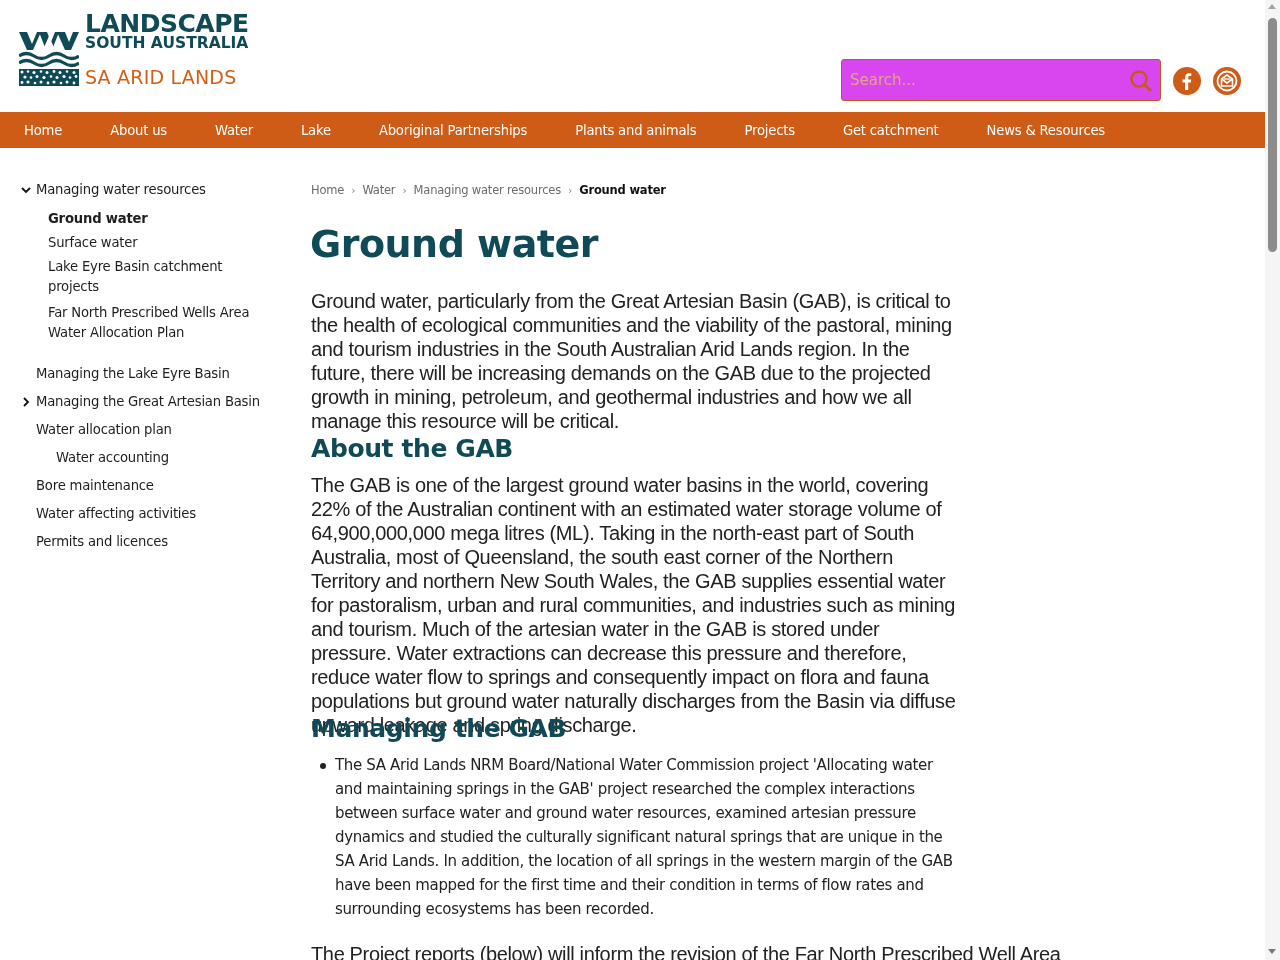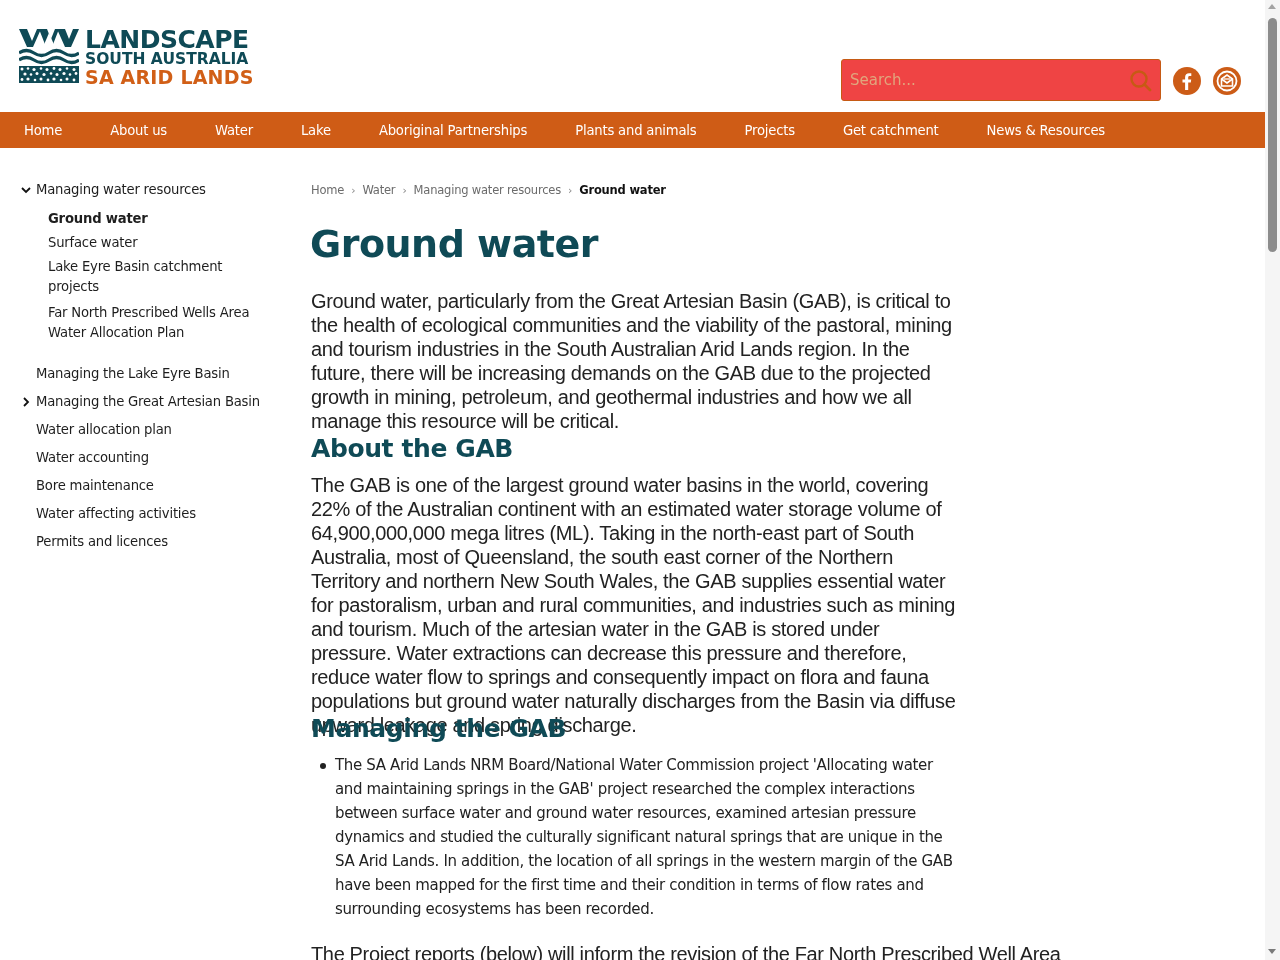--- a/index.html
+++ b/index.html
@@ -1,28 +1,28 @@
 <!DOCTYPE html>
 <html><head>
   <meta charset="utf-8">
   <style>
     * { box-sizing: border-box; margin: 0; padding: 0; }
     html, body { width: 1280px; height: 960px; overflow: hidden; background: #ffffff; }
     body { font-family: "Liberation Sans", "DejaVu Sans", sans-serif; color: #222; position: relative; }
 
     
     .header { position: absolute; left: 0; top: 0; width: 1265px; height: 112px; background: #fff; }
-    .logo { position: absolute; left: 19px; top: 27px; width: 245px; height: 60px; display: flex; align-items: flex-start; }
+    .logo { position: absolute; left: 19px; top: 27px; width: 245px; height: 60px; display: flex; align-items: flex-end; }
     .logo-mark { width: 60px; height: 57px; position: relative; }
     .logo-text { margin-left: 6px; display: flex; flex-direction: column; line-height: 1; }
     .logo-line1 { font-family: "DejaVu Sans", sans-serif; font-weight: bold; font-size: 25px; color: #0f4a56; letter-spacing: -0.5px; height: 24px; }
     .logo-line2 { font-family: "DejaVu Sans", sans-serif; font-weight: bold; font-size: 15.5px; color: #0f4a56; margin-top: 1px; height: 16px; letter-spacing: 0px; }
-    .logo-line3 { font-family: "DejaVu Sans", sans-serif; font-size: 19px; color: #d15f17; margin-top: 0px; letter-spacing: 0.2px; font-weight: bold; }
-
-    .search-box { position: absolute; left: 841px; top: 59px; width: 320px; height: 42px; border: 1px solid #c65a14; border-radius: 3px; background: #ef4444; display: flex; align-items: center; }
+    .logo-line3 { font-family: "DejaVu Sans", sans-serif; font-size: 19px; color: #d15f17; margin-top: 16px; letter-spacing: 0.2px; }
+
+    .search-box { position: absolute; left: 841px; top: 59px; width: 320px; height: 42px; border: 1px solid #c65a14; border-radius: 3px; background: #d946ef; display: flex; align-items: center; }
     .search-input { border: none; outline: none; background: transparent; font-family: "DejaVu Sans", sans-serif; font-size: 15px; color: #333; padding-left: 8px; width: 270px; height: 38px; }
     .search-input::placeholder { color: #e0a67d; }
     .search-btn { position: absolute; right: 6px; top: 8px; width: 26px; height: 26px; cursor: pointer; }
 
     .social { position: absolute; top: 67px; width: 28px; height: 28px; border-radius: 50%; background: #cc5c17; display: flex; align-items: center; justify-content: center; }
     .fb { left: 1173px; }
     .mail { left: 1213px; }
 
     
     .nav { position: absolute; left: 0; top: 112px; width: 1265px; height: 36px; background: #cf5c16; display: flex; align-items: center; padding-left: 24px; }
@@ -157,21 +157,21 @@
   <span class="side-sub" style="top:63px;">Surface water</span>
   <span class="side-sub" style="top:87px; width:180px;">Lake Eyre Basin catchment projects</span>
   <span class="side-sub" style="top:133px; width:210px;">Far North Prescribed Wells Area Water Allocation Plan</span>
 
   <span class="side-item" style="top:196px;text-align:center;">Managing the Lake Eyre Basin</span>
   <svg class="chev" style="top:226px;" viewBox="0 0 12 12">
     <polyline points="4,2 8,6 4,10" fill="none" stroke="#111" stroke-width="1.8"></polyline>
   </svg>
   <span class="side-item" style="top:224px;">Managing the Great Artesian Basin</span>
   <span class="side-item" style="top:252px;">Water allocation plan</span>
-  <span class="side-item" style="top:280px;">Water accounting</span>
+  <span class="side-item" style="top:280px;margin-left:20px;">Water accounting</span>
   <span class="side-item" style="top:308px;">Bore maintenance</span>
   <span class="side-item" style="top:336px;">Water affecting activities</span>
   <span class="side-item" style="top:364px;">Permits and licences</span>
 </div>
 
 <div class="breadcrumb">
   <span class="bc-link">Home</span>
   <span class="bc-sep">›</span>
   <span class="bc-link">Water</span>
   <span class="bc-sep">›</span>

